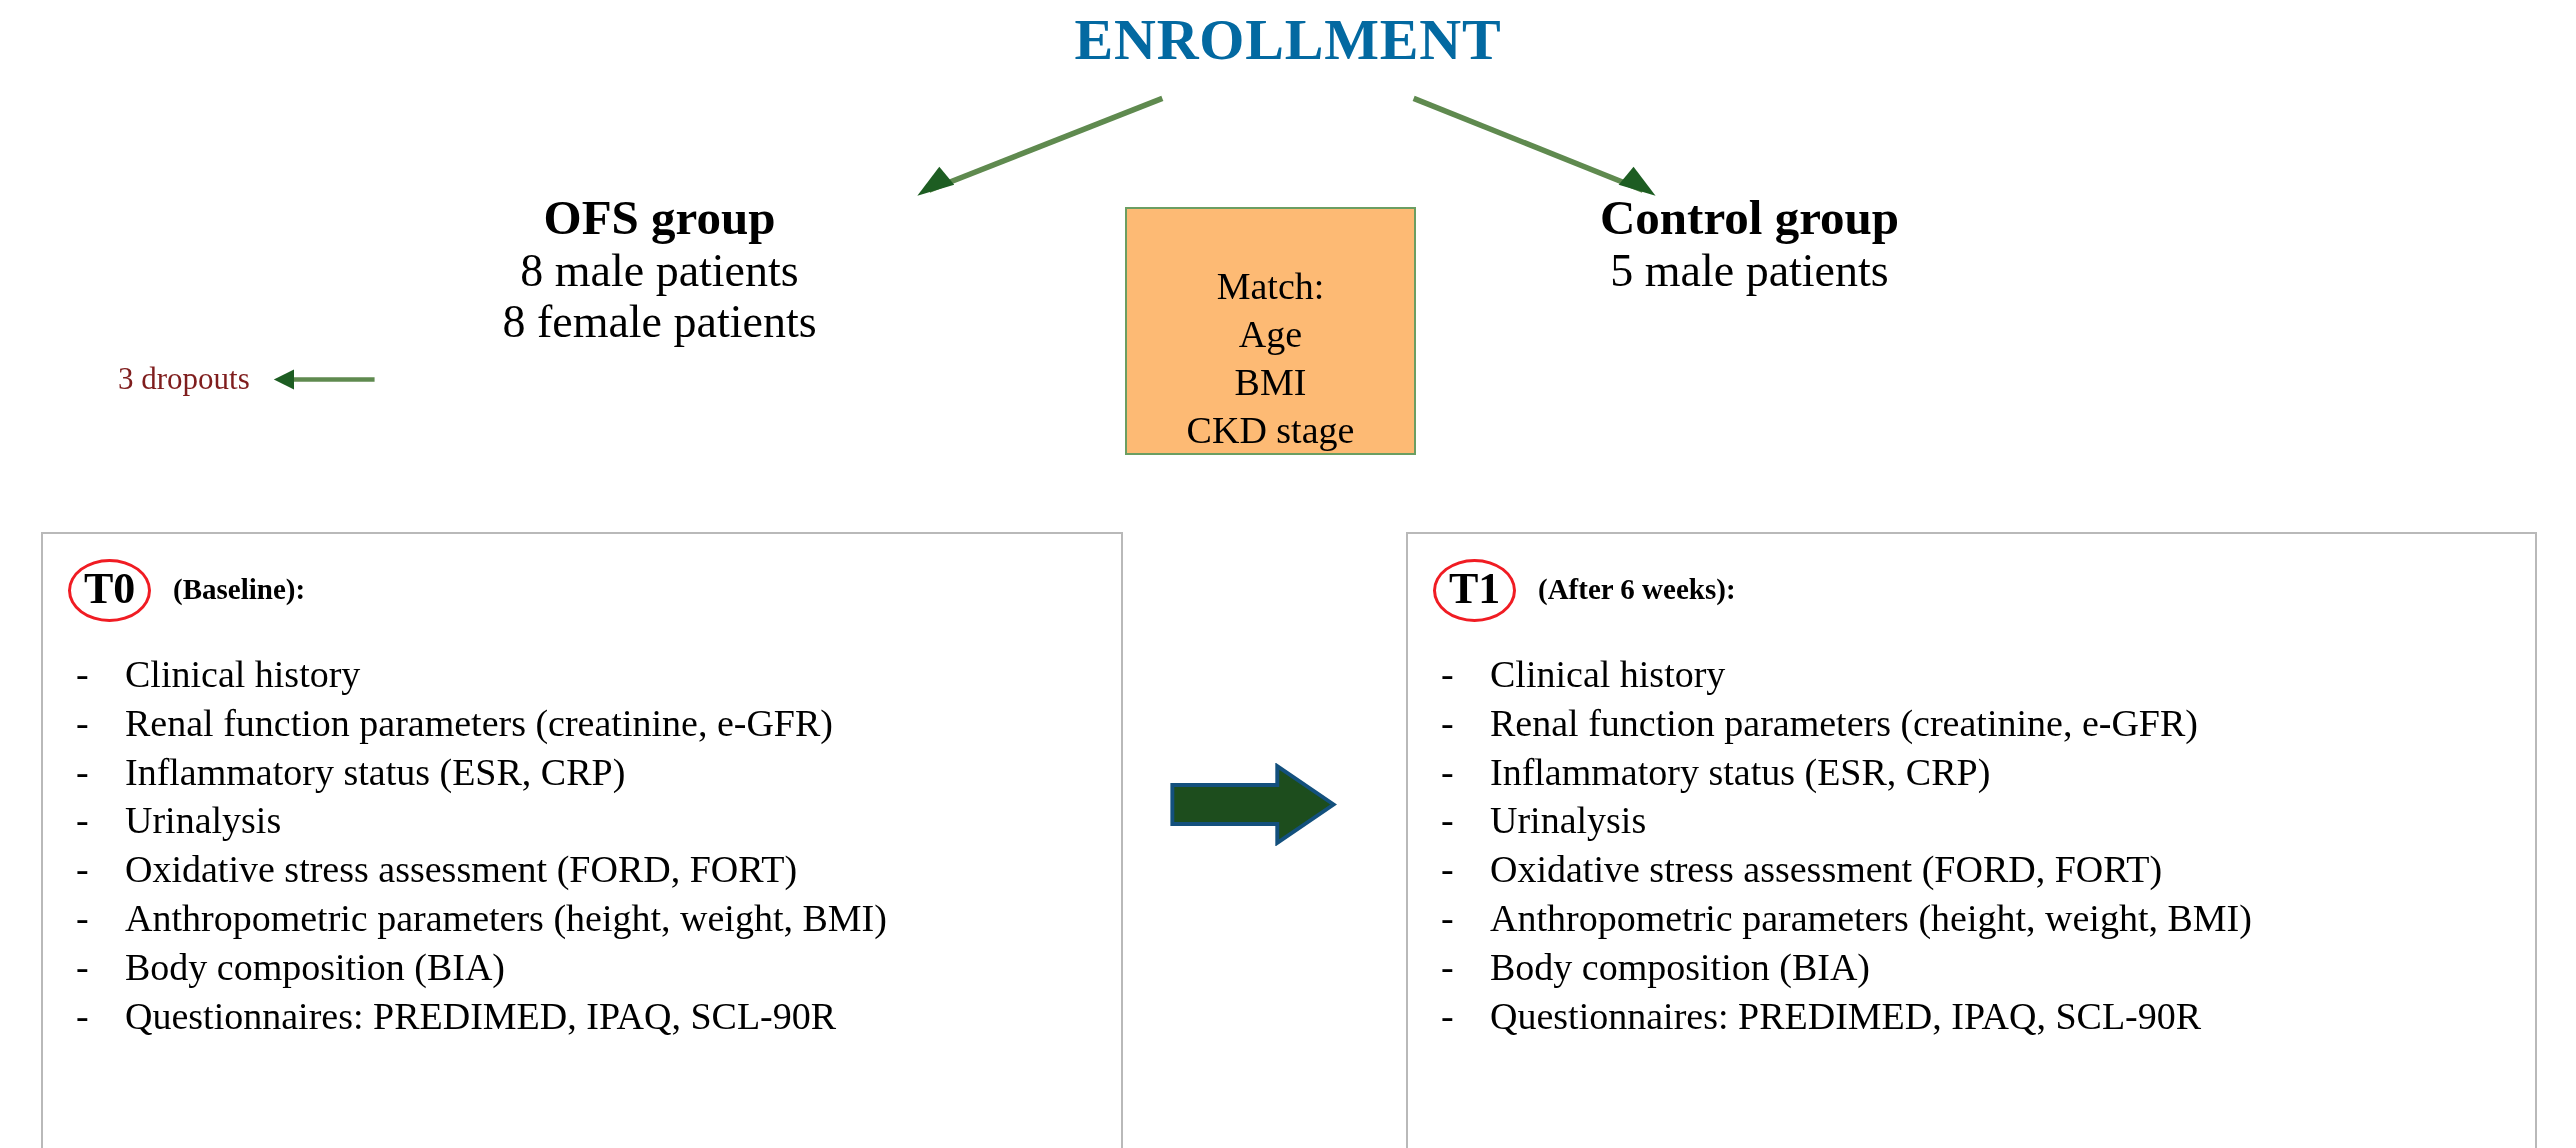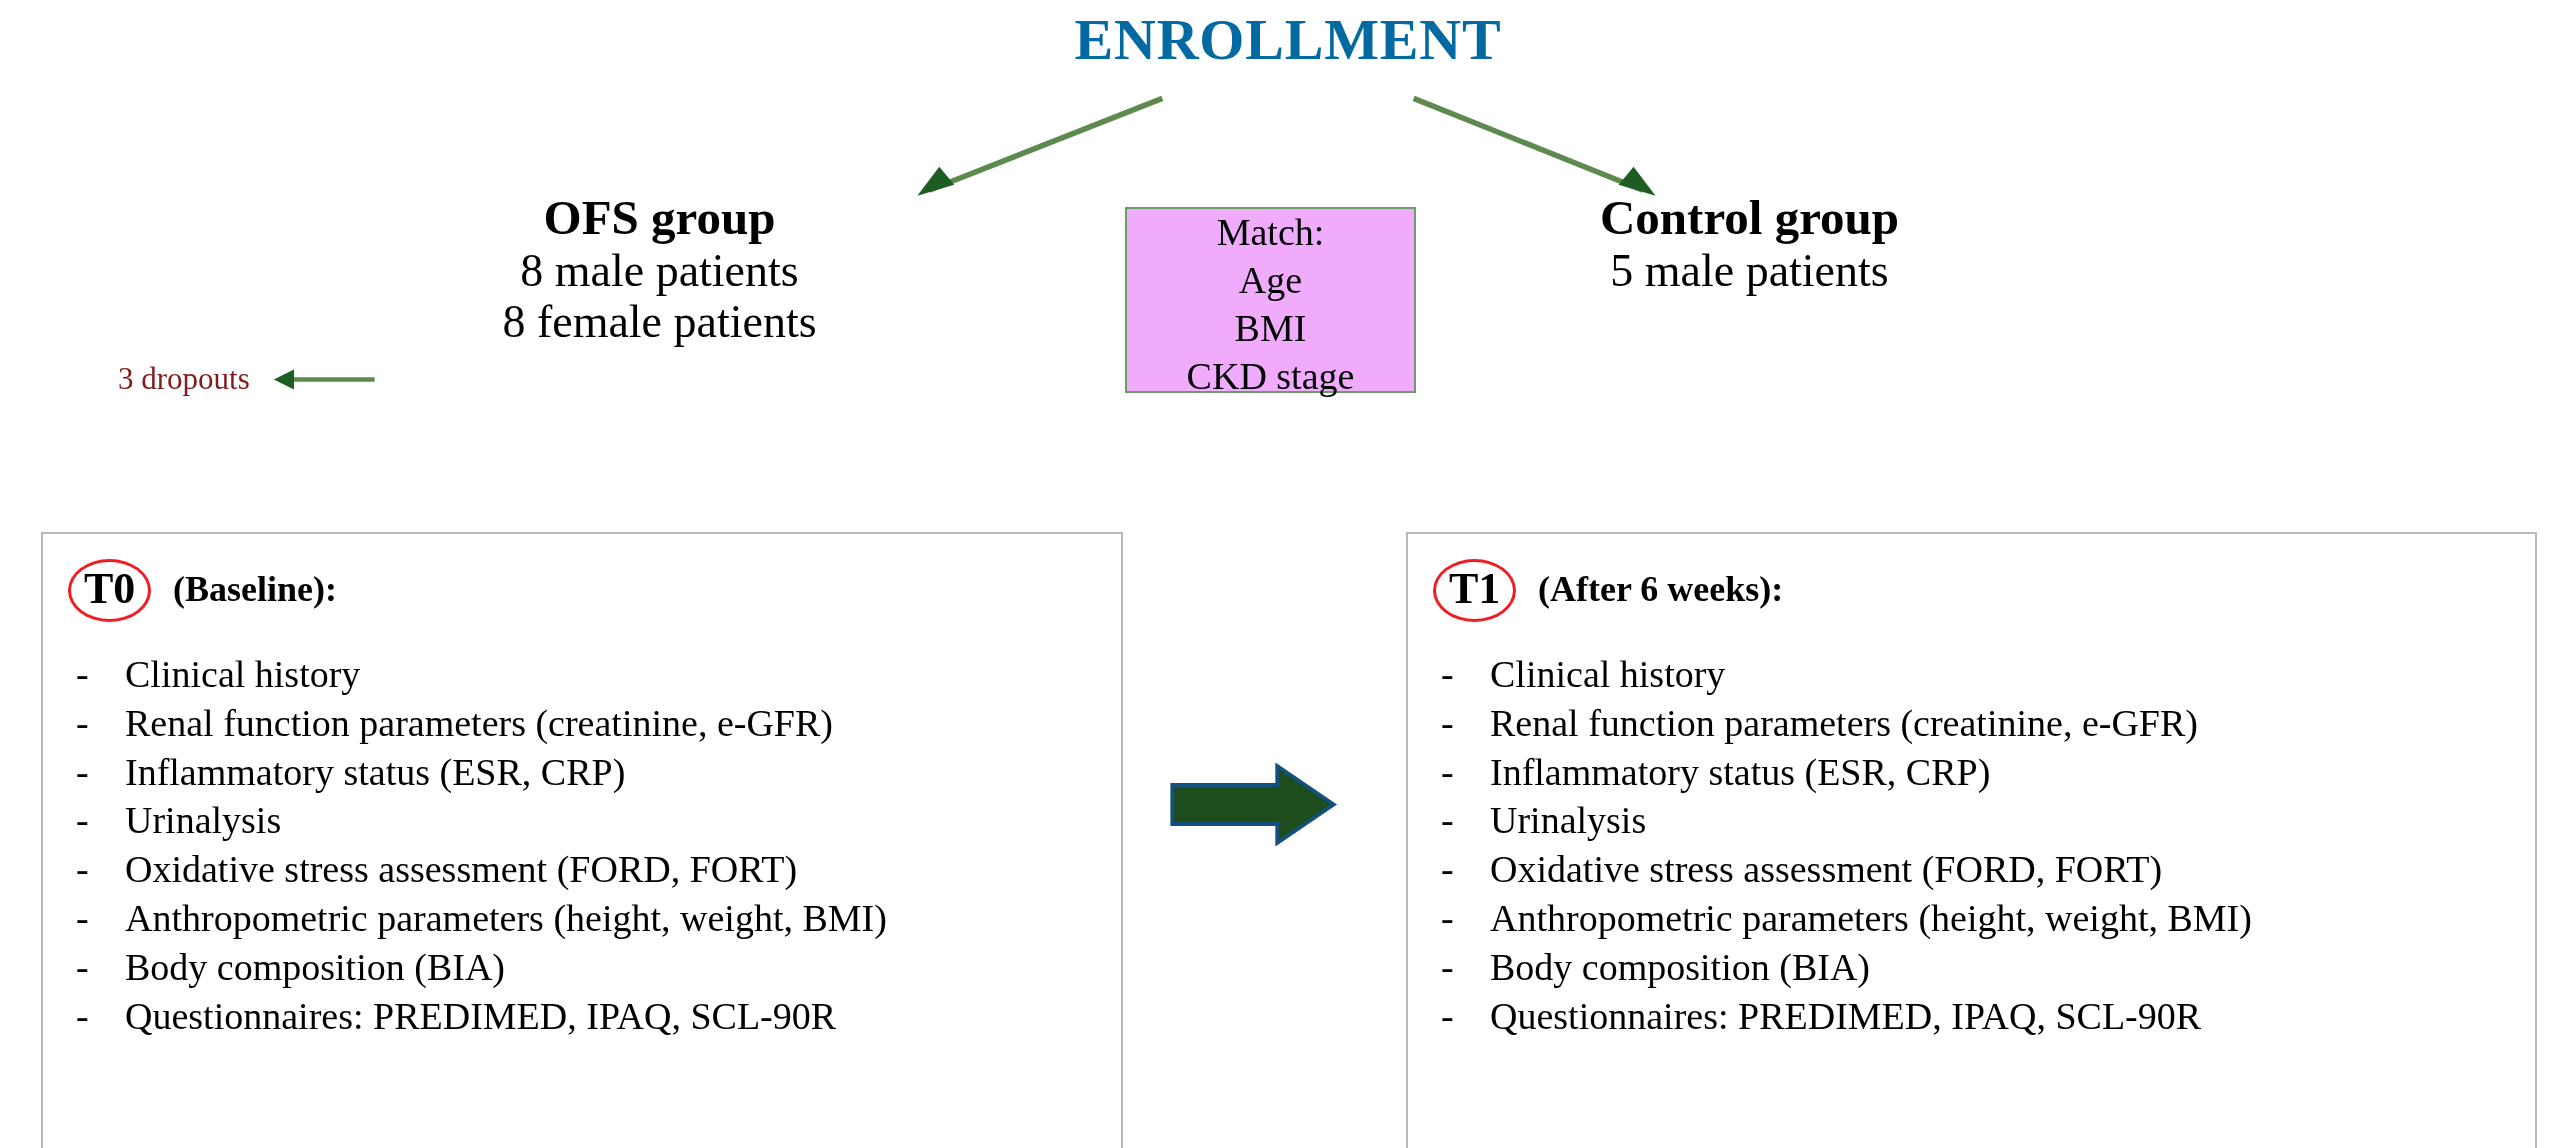--- a/index.html
+++ b/index.html
@@ -74,28 +74,28 @@
     white-space: nowrap;
   }
   #dropouts-arrow { display: block; }
 
   
   #match-box {
     position: absolute;
     left: 1125px;
     top: 207px;
     width: 291px;
-    height: 186px;
-    background: #f0abfc;
+    height: 248px;
+    background: #fdba74;
     border: 2.4px solid #6b9e62;
     box-sizing: border-box;
     display: flex;
     flex-direction: column;
     align-items: center;
-    justify-content: flex-start;
+    justify-content: flex-end;
     gap: 1.6px;
   }
   .match-line {
     font-size: 38px;
     line-height: 1.22;
     white-space: nowrap;
   }
 
   
   .tp-box {
@@ -135,21 +135,21 @@
     border-radius: 50%;
     box-sizing: border-box;
   }
   .tp-code {
     position: relative;
     font-size: 44px;
     font-weight: bold;
     line-height: 1;
   }
   .tp-title {
-    font-size: 36px;
+    font-size: 29px;
     font-weight: bold;
     margin-left: 20.4px;
     line-height: 1;
   }
 
   .tp-list {
     position: absolute;
     top: 116px;
     left: 33px;
     right: 15.7px;

